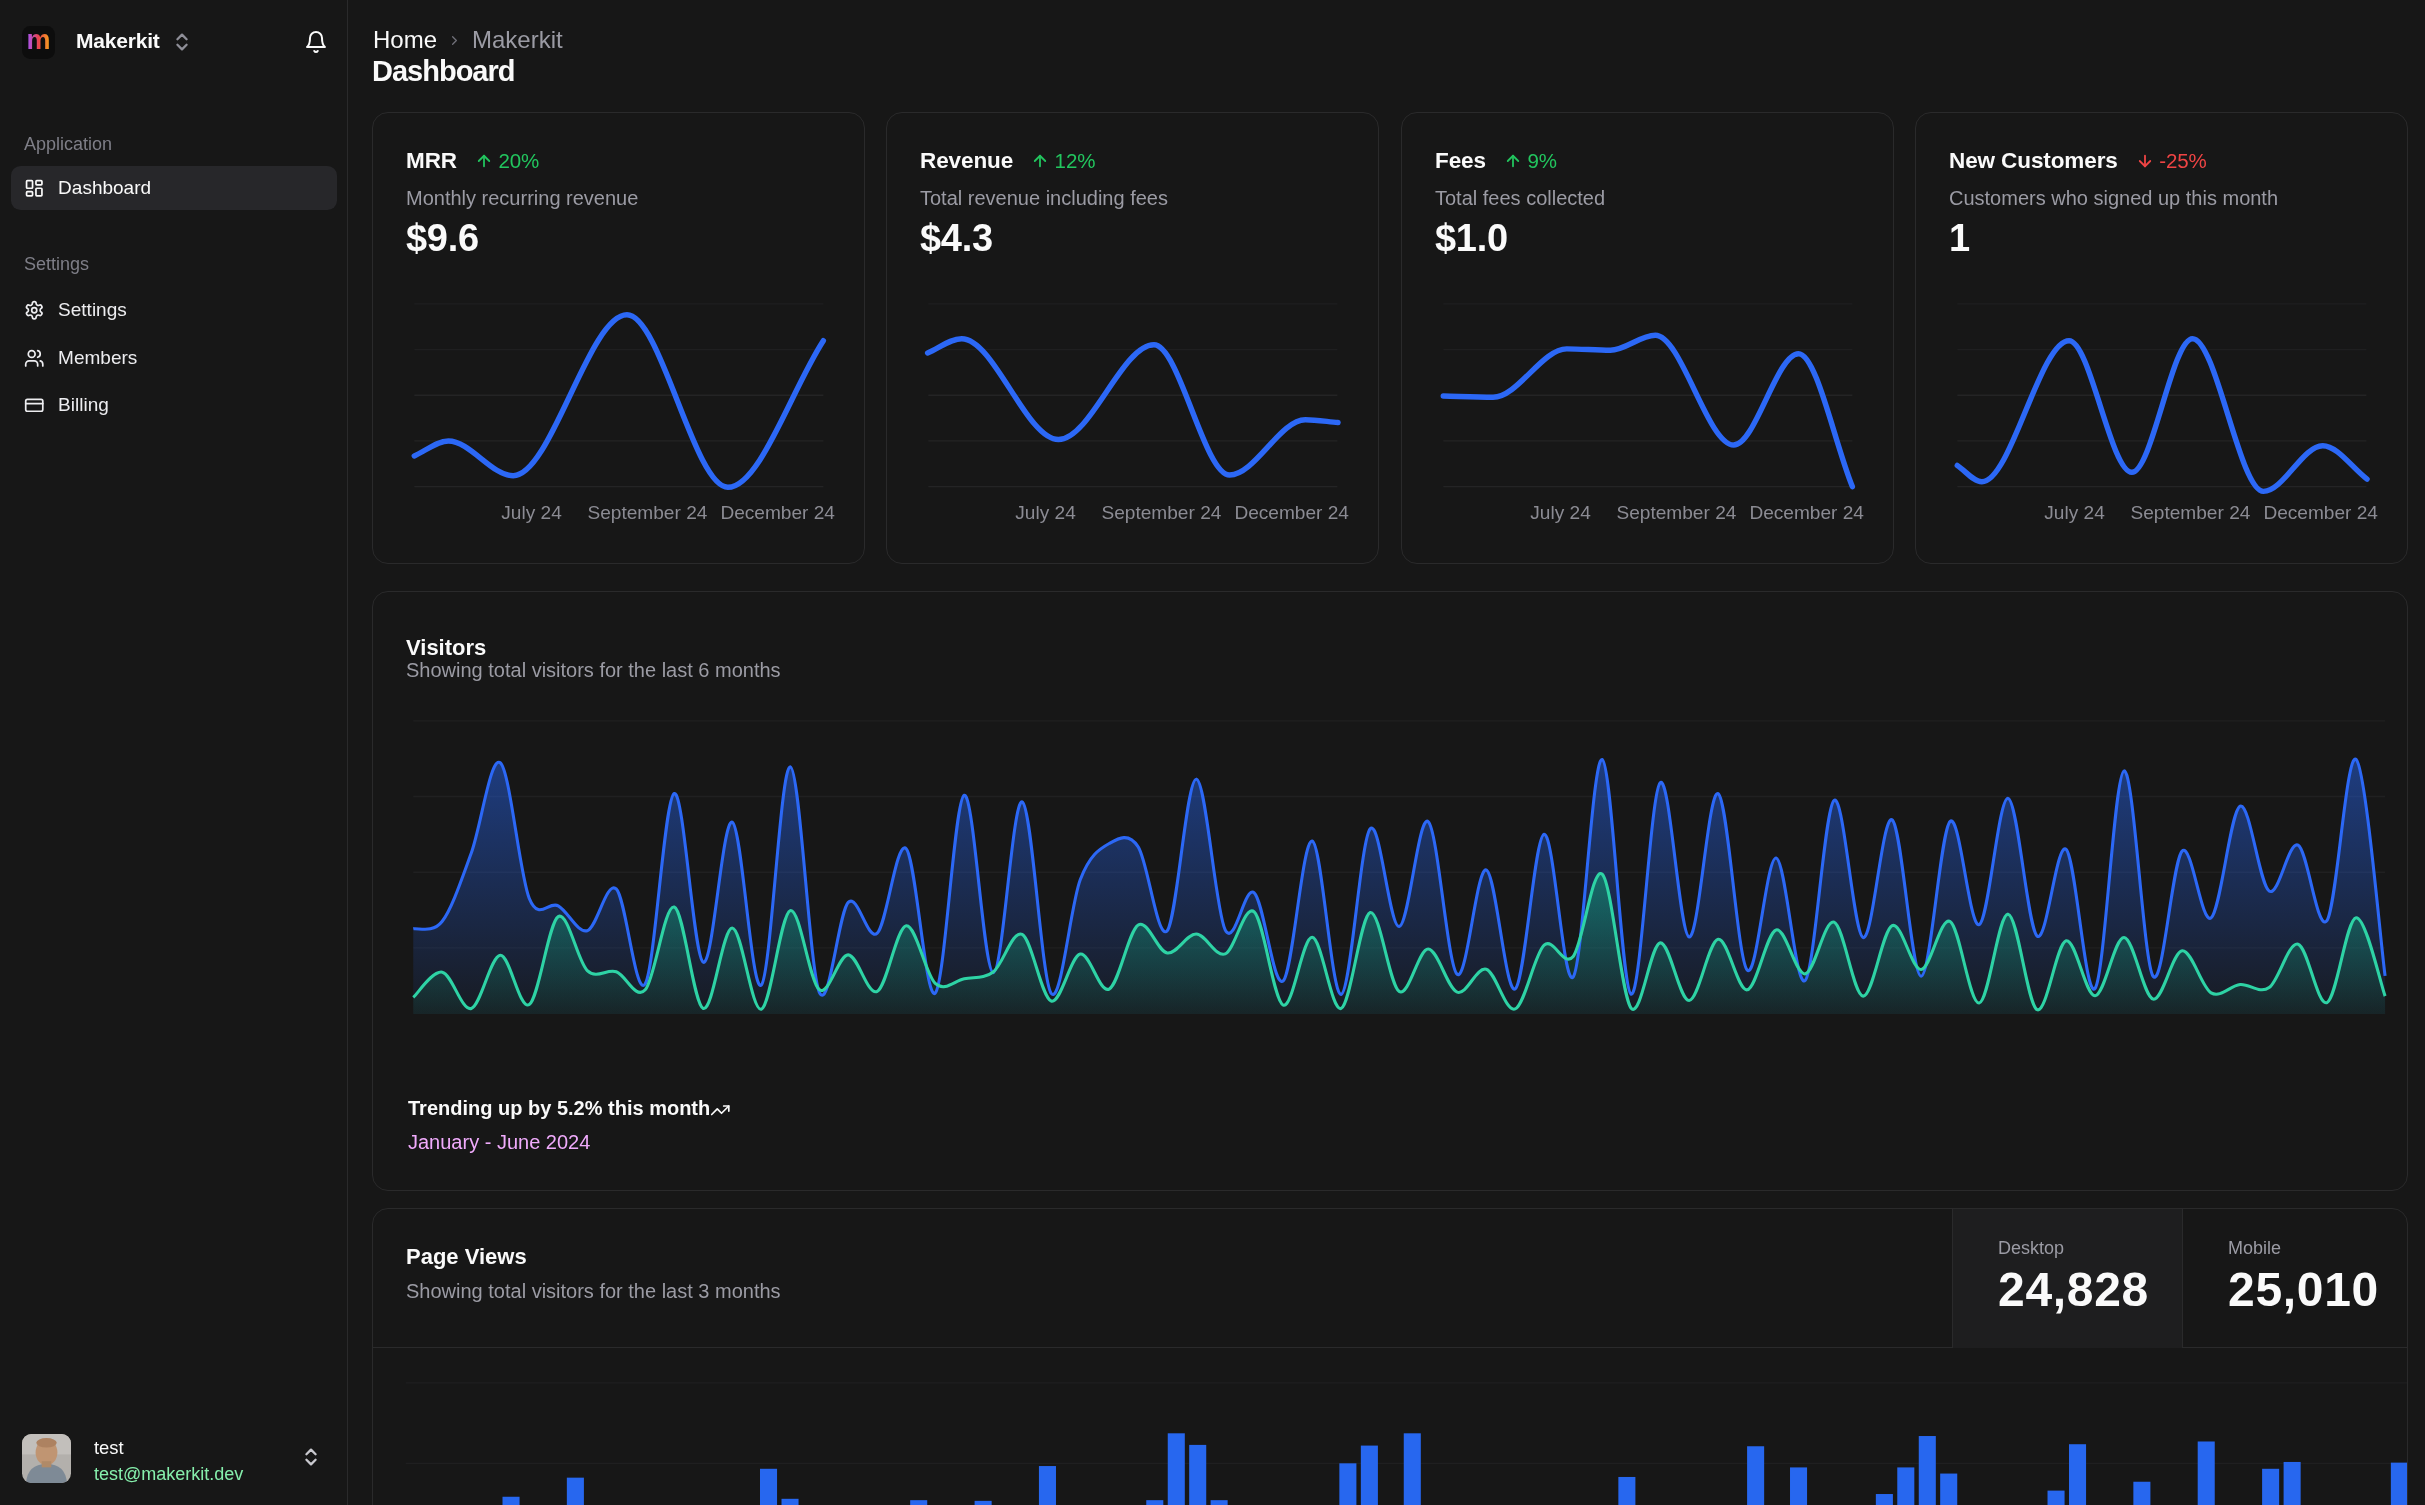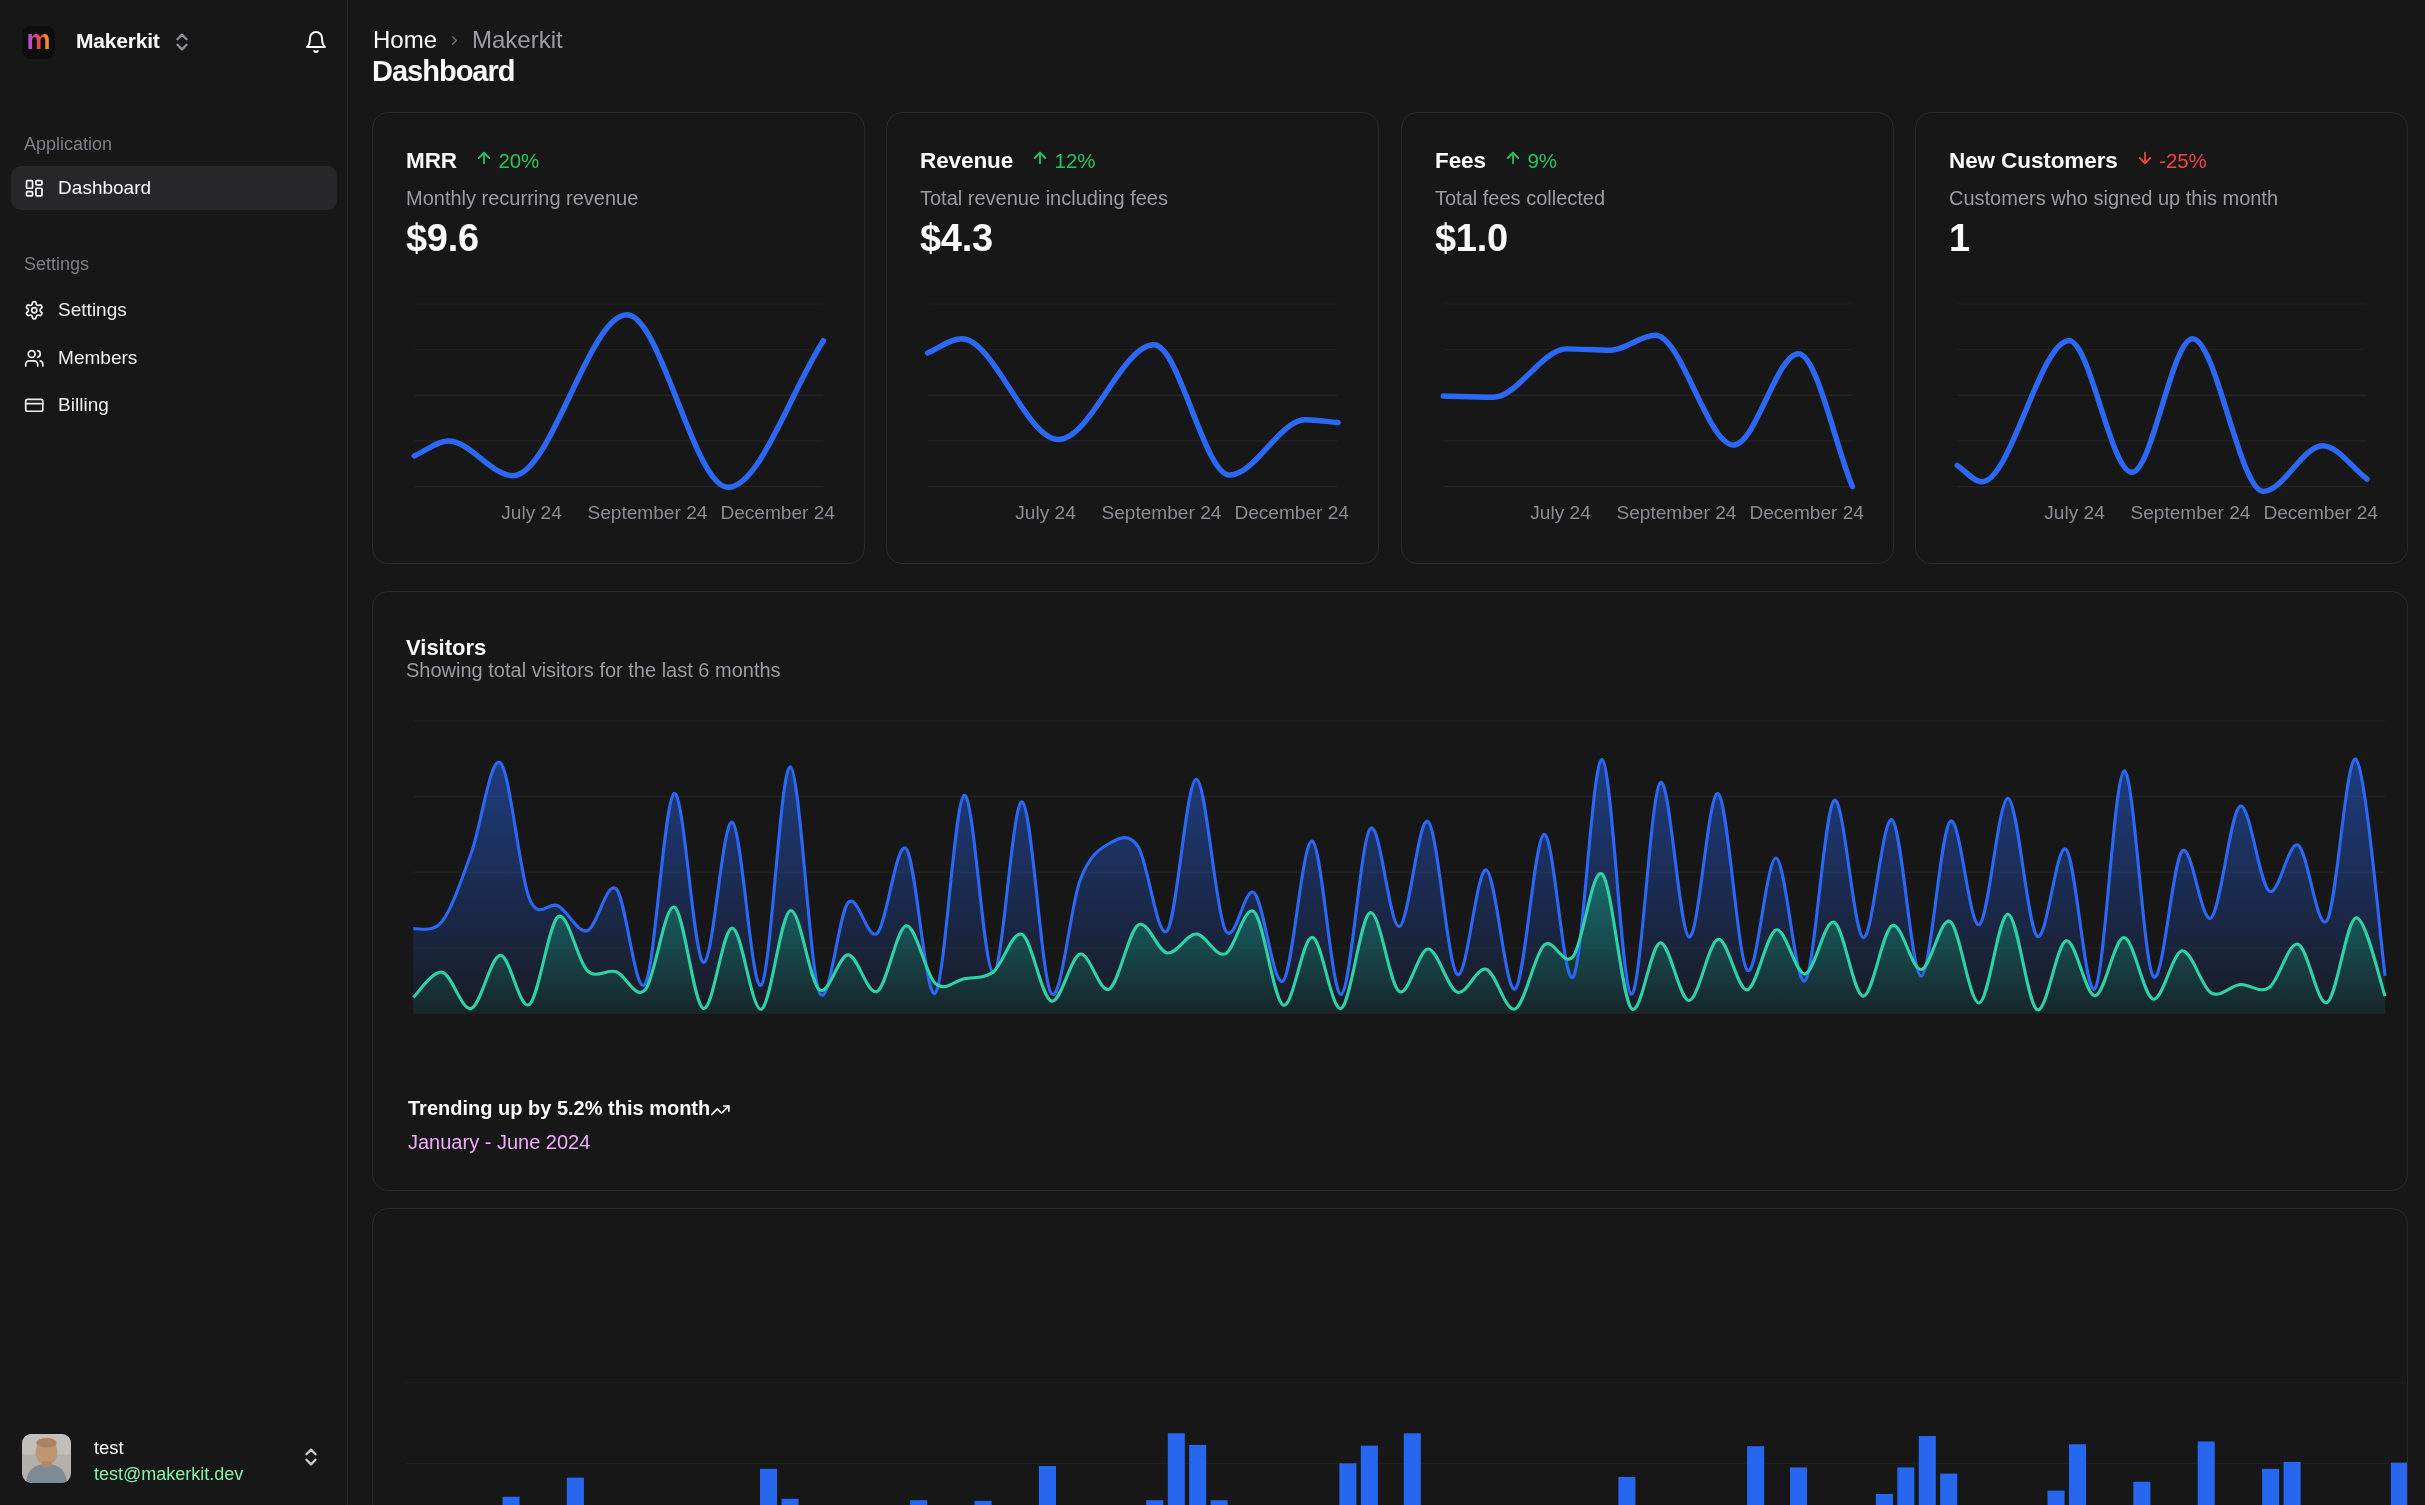--- a/index.html
+++ b/index.html
@@ -15,21 +15,21 @@
 .navitem { position:absolute; left:11px; width:326px; height:44px; border-radius:9.6px;
   display:flex; align-items:center; gap:13.6px; padding-left:13px; font-size:19px; color:#ededf0; }
 .navitem.active { background:#27272a; color:#fafafa; }
 #user { position:absolute; left:22px; top:1434px; width:304px; }
 .breadcrumb { position:absolute; left:373px; top:26px; display:flex; align-items:center; gap:10px; font-size:24px; }
 h1 { position:absolute; left:372px; top:55px; font-size:29px; font-weight:700; letter-spacing:-1px; }
 .card { position:absolute; background:#171717; border:1.4px solid #2a2a2b; border-radius:16px; overflow:hidden; }
 .scard { top:112px; width:493px; height:452px; }
 .ct { position:absolute; left:33px; top:35px; font-size:22.5px; font-weight:700; letter-spacing:-0.1px;
   display:flex; align-items:center; gap:18px; }
-.badge { display:flex; gap:5.5px; font-size:20.5px; font-weight:400; }
+.badge { display:flex; align-items:center; gap:5.5px; font-size:20.5px; font-weight:400; }
 .cd { position:absolute; left:33px; top:74px; font-size:20px; color:#9b9ba4; }
 .cv { position:absolute; left:33px; top:104px; font-size:38px; font-weight:700; letter-spacing:-0.3px; }
 .cchart { position:absolute; left:0; top:0; }
 #vcard { left:372px; top:591px; width:2036px; height:600px; }
 #vcard .vt { position:absolute; left:33px; top:31px; font-size:22px; font-weight:700;margin-top:12px; }
 #vcard .vd { position:absolute; left:33px; top:67px; font-size:20px; color:#9b9ba4; }
 .vchart { position:absolute; left:0; top:0; }
 #vcard .tr1 { position:absolute; left:35px; top:505px; font-size:20px; font-weight:700; display:flex; gap:0; align-items:flex-end; }
 #vcard .tr2 { position:absolute; left:35px; top:539px; font-size:20px; color:#f0abfc; }
 #pcard { left:372px; top:1208px; width:2036px; height:341px; }
@@ -239,20 +239,32 @@
       <span>Trending up by 5.2% this month</span>
       <svg class="" width="20.5" height="20.5" viewBox="0 0 24 24" fill="none" stroke="#fafafa" stroke-width="2" stroke-linecap="round" stroke-linejoin="round">
         <polyline points="22 7 13.5 15.5 8.5 10.5 2 17"></polyline>
         <polyline points="16 7 22 7 22 13"></polyline>
       </svg>
     </div>
   <div class="tr2">January - June 2024</div>
 </div>
 
 <div class="card" id="pcard">
+  <div id="phead">
+    <div class="vt">Page Views</div>
+    <div class="vd">Showing total visitors for the last 3 months</div>
+    <div class="statbox" style="left:1579px;width:231px;background:#1e1e1f;">
+      <div class="l">Desktop</div>
+        <div class="n">24,828</div>
+    </div>
+    <div class="statbox" style="left:1809px;width:227px;">
+      <div class="l">Mobile</div>
+        <div class="n">25,010</div>
+    </div>
+  </div>
   <svg class="bchart" width="2036" height="159" viewBox="0 0 2984 233">
       <line x1="48" y1="51" x2="2984" y2="51" stroke="#1f1f20" stroke-width="2"></line>
       <line x1="48" y1="169" x2="2984" y2="169" stroke="#1f1f20" stroke-width="2"></line>
       <rect x="189.8" y="218" width="25" height="19" fill="#2767ef"></rect>
       <rect x="284.1" y="190" width="25" height="47" fill="#2767ef"></rect>
       <rect x="567.2" y="177" width="25" height="60" fill="#2767ef"></rect>
       <rect x="598.7" y="221" width="25" height="16" fill="#2767ef"></rect>
       <rect x="787.3" y="223" width="25" height="14" fill="#2767ef"></rect>
       <rect x="881.7" y="224" width="25" height="13" fill="#2767ef"></rect>
       <rect x="976.0" y="173" width="25" height="64" fill="#2767ef"></rect>

